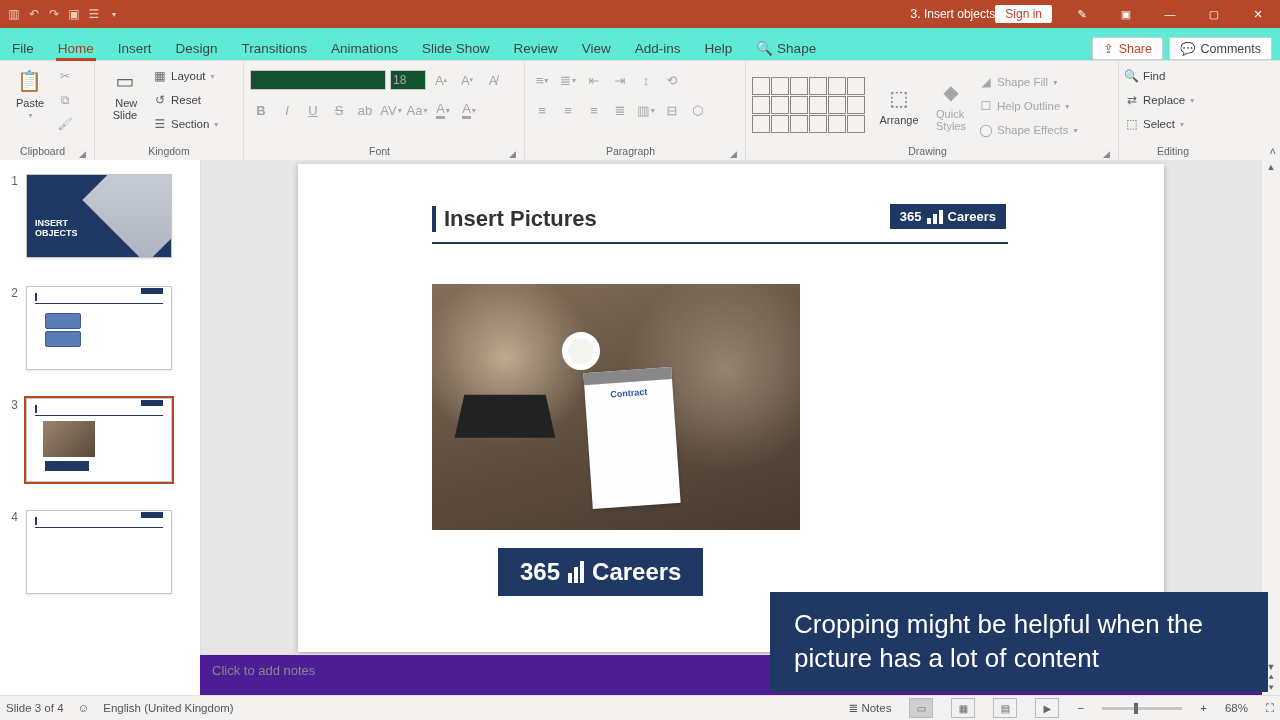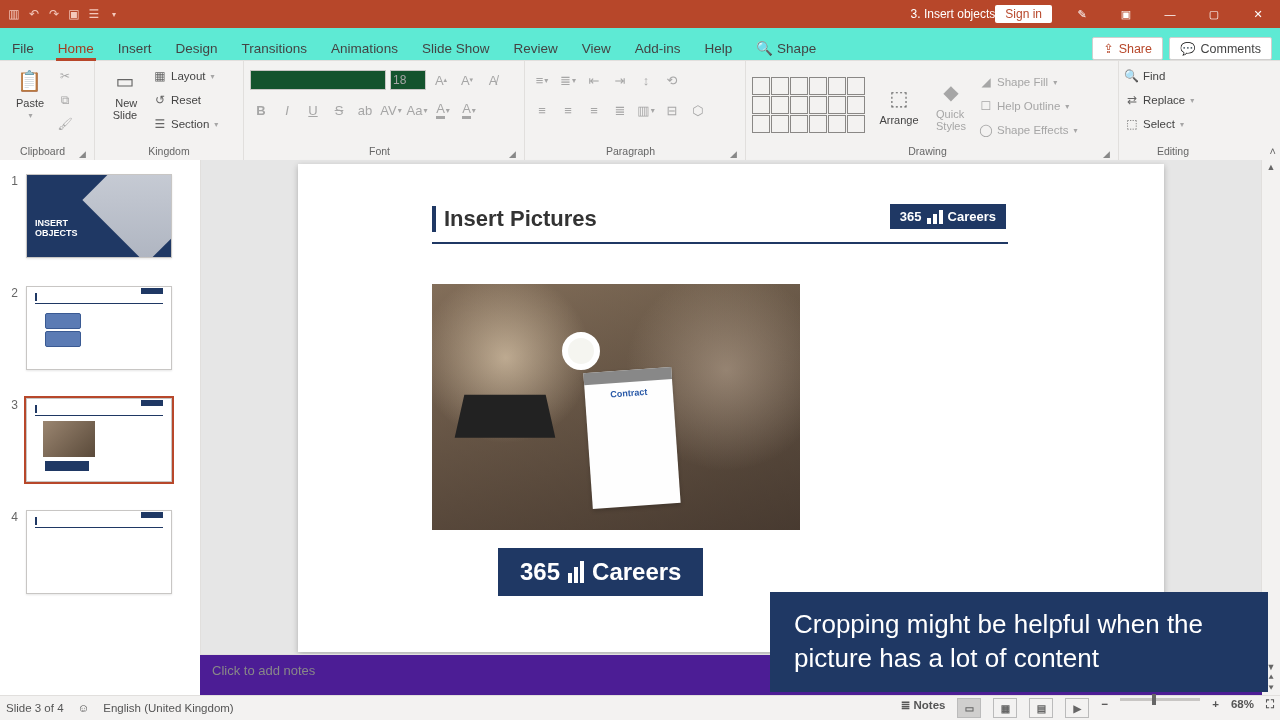--- a/index.html
+++ b/index.html
@@ -85,21 +85,21 @@
   .clip::after{content:"Contract";position:absolute;top:6px;left:0;right:0;text-align:center;font-size:9px;color:#2a5aa8;font-weight:bold;}
   .copyright{position:absolute;right:130px;bottom:24px;font-size:10px;color:#aaa;}
 
   .notes{position:absolute;left:200px;right:18px;height:42px;bottom:0;background:#4c1d95;border-top:1px solid var(--rib-border);padding:8px 12px;font-size:13px;color:#888;box-sizing:border-box;}
 
   
   .caption{position:absolute;right:12px;bottom:28px;background:var(--navy);color:#fff;font-size:26px;padding:16px 24px;line-height:1.3;width:498px;box-sizing:border-box;}
 
   
   .status{position:absolute;left:0;right:0;bottom:0;height:24px;background:#f3f2f1;border-top:1px solid var(--rib-border);display:flex;align-items:center;font-size:11.5px;color:#555;padding:0 6px;gap:14px;}
-  .status-right{margin-left:auto;display:flex;align-items:flex-start;gap:12px;font-weight:bold;}
+  .status-right{margin-left:auto;display:flex;align-items:center;gap:18px;}
   .viewbtn{width:22px;height:18px;border:1px solid #bbb;display:flex;align-items:center;justify-content:center;font-size:10px;color:#666;}
   .viewbtn.active{background:#d0cfce;}
   .zoom-slider{width:80px;height:3px;background:#c8c6c4;position:relative;}
   .zoom-slider::after{content:"";position:absolute;left:40%;top:-4px;width:4px;height:11px;background:#666;}
 
   
   .t1bg{position:absolute;inset:0;background:var(--navy);}
   .t1diag{position:absolute;right:-20px;top:-20px;width:90px;height:90px;background:linear-gradient(135deg,#d0d4dc 0%,#aeb4c0 100%);transform:rotate(45deg);}
   .t1txt{position:absolute;left:8px;bottom:18px;color:#fff;font-size:9px;font-weight:bold;line-height:1.1;}
   .t2a,.t2b{position:absolute;left:18px;width:34px;height:14px;background:#5b7bb4;border:1px solid #3a5a93;border-radius:2px;}

